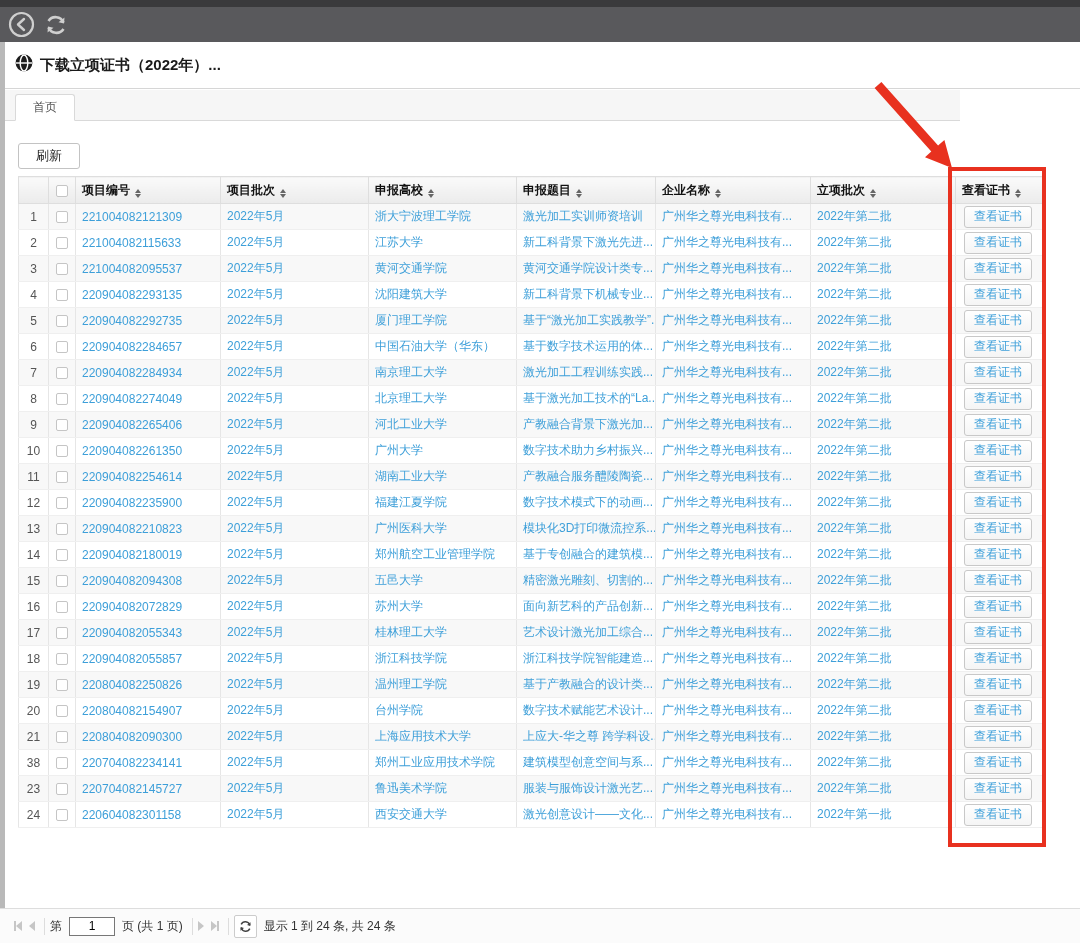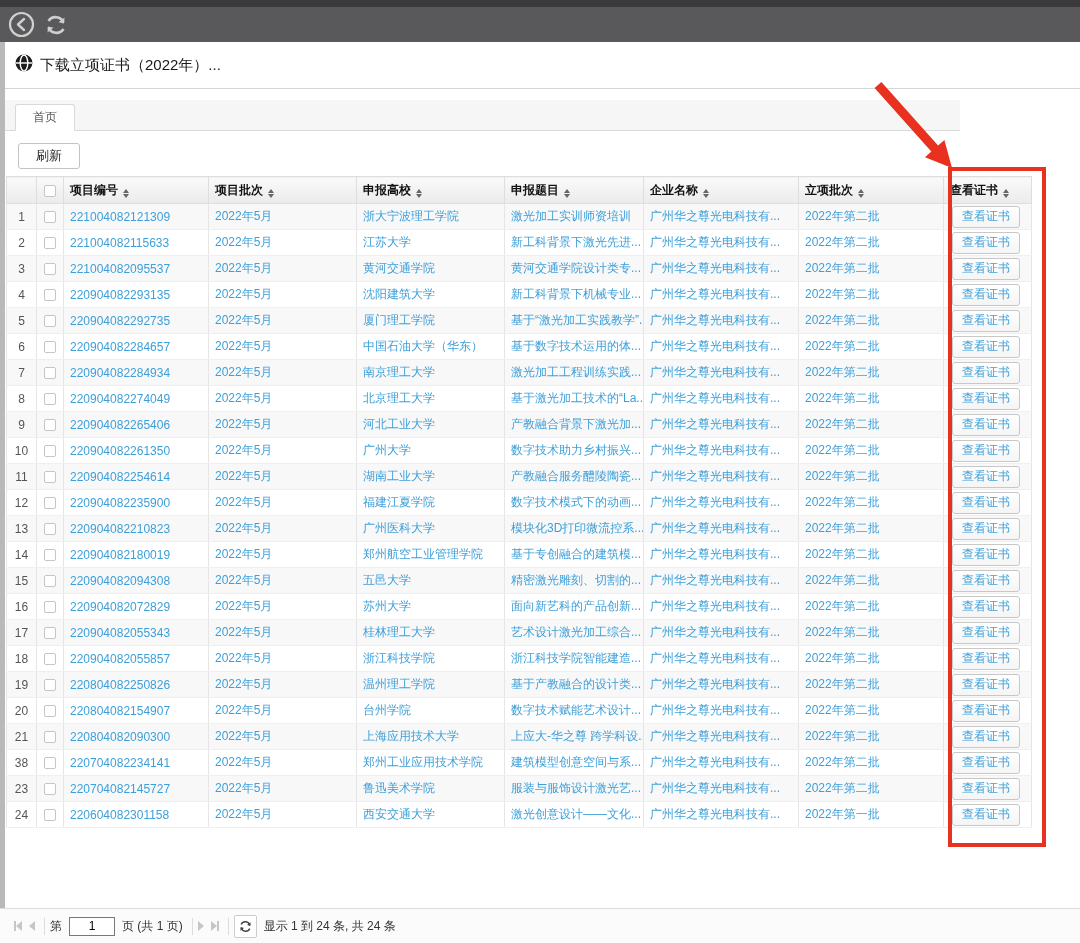--- a/index.html
+++ b/index.html
@@ -17,40 +17,40 @@
   .titlebar svg { display:block; }
   .tb-icon { margin-right:8px; cursor:pointer; }
   .tb-title { color:#fff; font-size:19px; font-weight:bold; margin-left:6px; letter-spacing:1px; }
   
   .left-frame { position:absolute; left:0; top:42px; width:5px; height:901px; background:#b9b9b9; }
   
   .band {
     position:absolute; left:5px; top:42px; width:1075px; height:47px; background:#fff;
     border-bottom:1px solid #d6d6d6; display:flex; align-items:center; padding-left:10px;
   }
-  .band-title { font-size:15px; font-weight:normal; color:#1a1a1a; margin-left:7px; }
+  .band-title { font-size:15px; font-weight:bold; color:#1a1a1a; margin-left:7px; }
   
   .tabbar {
-    position:absolute; left:5px; top:100px; width:955px; height:31px;
+    position:absolute; left:5px; top:90px; width:955px; height:31px;
     background:#f6f6f6; border-bottom:1px solid #d9d9d9;
   }
   .tab {
     position:absolute; left:10px; bottom:-1px; height:27px; padding:0 17px;
     background:#fff; border:1px solid #d9d9d9; border-bottom:1px solid #fff;
     border-radius:3px 3px 0 0; display:flex; align-items:center;
     font-size:12px; color:#555; cursor:pointer;
   }
   
   .refresh-btn {
     position:absolute; left:18px; top:143px; height:26px; padding:0 17px;
     background:#fff; border:1px solid #c3c3c3; border-radius:3px;
     font-size:13px; color:#222; display:flex; align-items:center; cursor:pointer;
   }
   
-  .grid { position:absolute; left:6px; top:176px; }
+  .grid { position:absolute; left:18px; top:176px; }
   table { border-collapse:collapse; table-layout:fixed; width:1025px; }
   th {
     background:linear-gradient(#fafafa,#ebebeb);
     border:1px solid #dedede; height:27px; padding:0 6px;
     font-size:12px; font-weight:bold; color:#111; text-align:left; white-space:nowrap;
   }
   td {
     border-left:1px solid #e6e6e6; border-right:1px solid #e6e6e6;
     border-bottom:1px solid #efefef; height:26px; padding:0 6px;
     font-size:12px; white-space:nowrap; overflow:hidden; color:#333;

